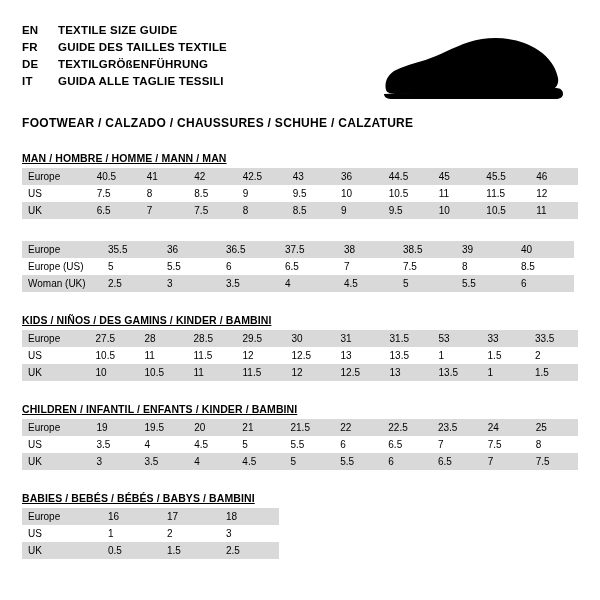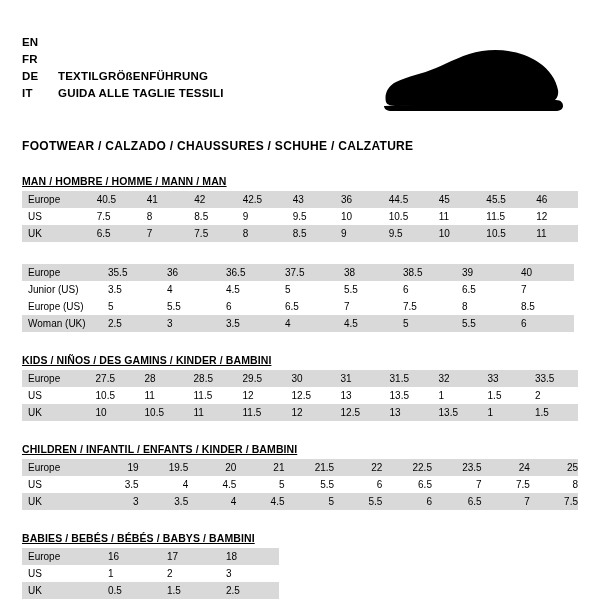--- a/index.html
+++ b/index.html
@@ -12,21 +12,21 @@
     background: #ffffff;
     font-family: "Liberation Sans", sans-serif;
     color: #000000;
     -webkit-font-smoothing: antialiased;
   }
   .page {
     position: relative;
     width: 600px;
     height: 600px;
     box-sizing: border-box;
-    padding: 32px 22px 0 22px;
+    padding: 20px 22px 0 22px;
   }
 
   
   .header {
     position: relative;
     height: 92px;
   }
   .lang-list {
     position: absolute;
     top: 2px;
@@ -50,21 +50,21 @@
     letter-spacing: 0.2px;
   }
   .shoe-art {
     position: absolute;
     top: 14px;
     right: 10px;
     width: 190px;
     height: 72px;
   }
   .section-title {
-    margin-top: 15px;
+    margin-top: 4px;
     font-size: 12px;
     font-weight: bold;
     letter-spacing: 0.3px;
   }
 
   
   .group {
     margin-top: 22px;
   }
   .group-title {
@@ -96,35 +96,37 @@
   }
   td.val {
     width: 53px;
     text-align: left;
   }
 
   
   .t-man td.val { width: 53px; }
   .t-junior td.val { width: 53px; }
   .t-kids td.val { width: 53px; }
-  .t-children td.val { width: 53px; text-align: right; }
+  .t-children td.val { width: 53px; }
   .t-babies td.val { width: 53px; }
 </style>
 </head>
 <body>
 
 <div class="page">
 
   <div class="header">
     <div class="lang-list">
       <div class="lang-row">
         <span class="lang-code">EN</span>
+        <span class="lang-title">TEXTILE SIZE GUIDE</span>
       </div>
       <div class="lang-row">
         <span class="lang-code">FR</span>
+        <span class="lang-title">GUIDE DES TAILLES TEXTILE</span>
       </div>
       <div class="lang-row">
         <span class="lang-code">DE</span>
         <span class="lang-title">TEXTILGRÖßENFÜHRUNG</span>
       </div>
       <div class="lang-row">
         <span class="lang-code">IT</span>
         <span class="lang-title">GUIDA ALLE TAGLIE TESSILI</span>
       </div>
     </div>
@@ -197,31 +199,20 @@
         <td class="val">35.5</td>
         <td class="val">36</td>
         <td class="val">36.5</td>
         <td class="val">37.5</td>
         <td class="val">38</td>
         <td class="val">38.5</td>
         <td class="val">39</td>
         <td class="val">40</td>
       </tr>
       <tr class="plain">
-        <td class="label">Junior (US)</td>
-        <td class="val">3.5</td>
-        <td class="val">4</td>
-        <td class="val">4.5</td>
-        <td class="val">5</td>
-        <td class="val">5.5</td>
-        <td class="val">6</td>
-        <td class="val">6.5</td>
-        <td class="val">7</td>
-      </tr>
-      <tr class="plain">
         <td class="label">Europe (US)</td>
         <td class="val">5</td>
         <td class="val">5.5</td>
         <td class="val">6</td>
         <td class="val">6.5</td>
         <td class="val">7</td>
         <td class="val">7.5</td>
         <td class="val">8</td>
         <td class="val">8.5</td>
       </tr>
@@ -246,21 +237,21 @@
       <tbody>
           <tr class="shaded">
         <td class="label">Europe</td>
         <td class="val">27.5</td>
         <td class="val">28</td>
         <td class="val">28.5</td>
         <td class="val">29.5</td>
         <td class="val">30</td>
         <td class="val">31</td>
         <td class="val">31.5</td>
-        <td class="val">32</td>
+        <td class="val">53</td>
         <td class="val">33</td>
         <td class="val">33.5</td>
       </tr>
       <tr class="plain">
         <td class="label">US</td>
         <td class="val">10.5</td>
         <td class="val">11</td>
         <td class="val">11.5</td>
         <td class="val">12</td>
         <td class="val">12.5</td>

